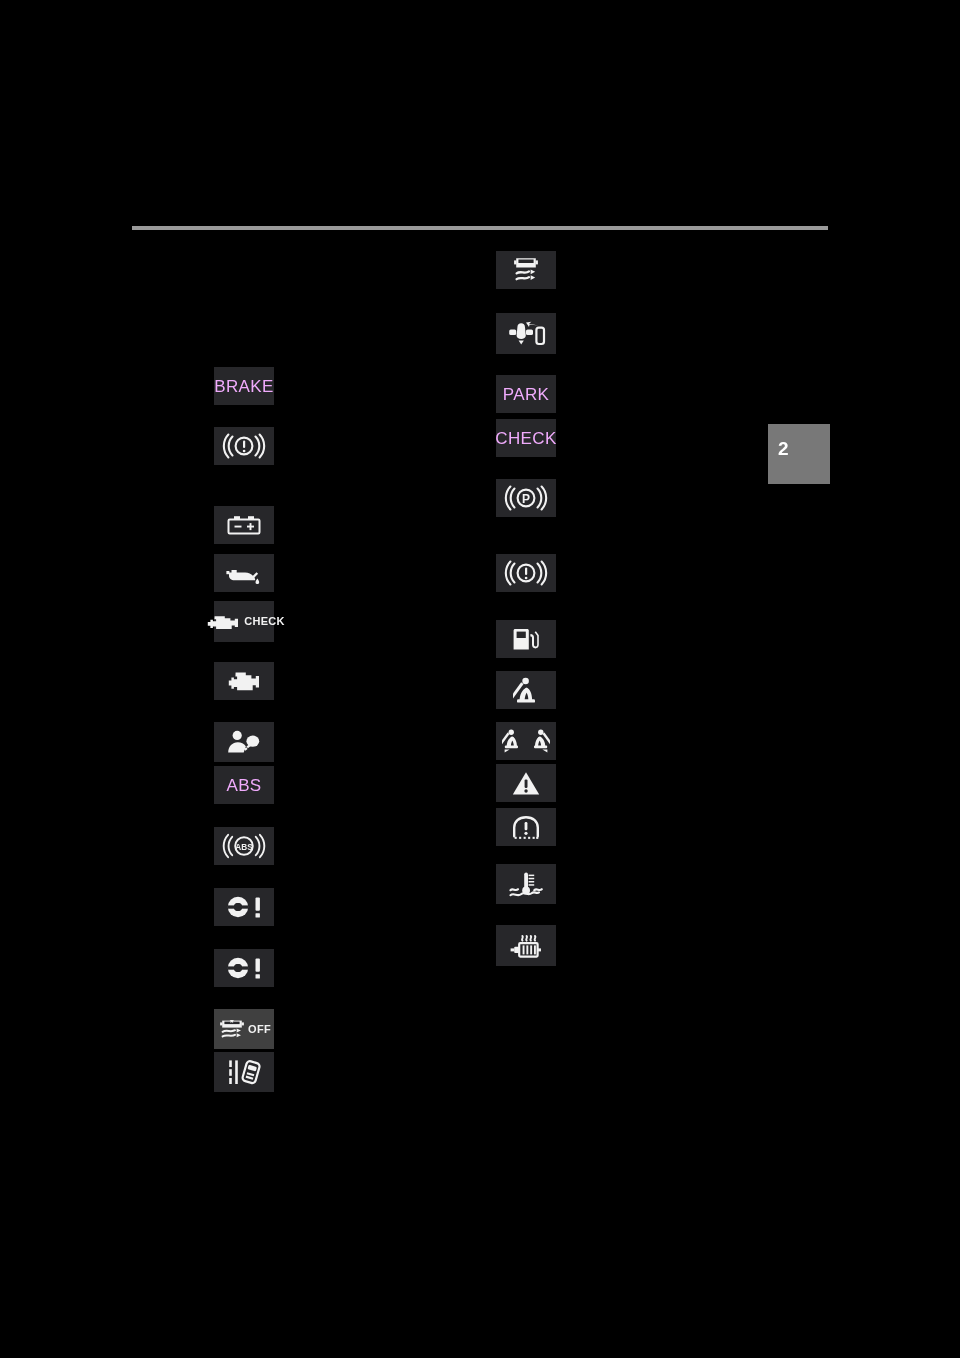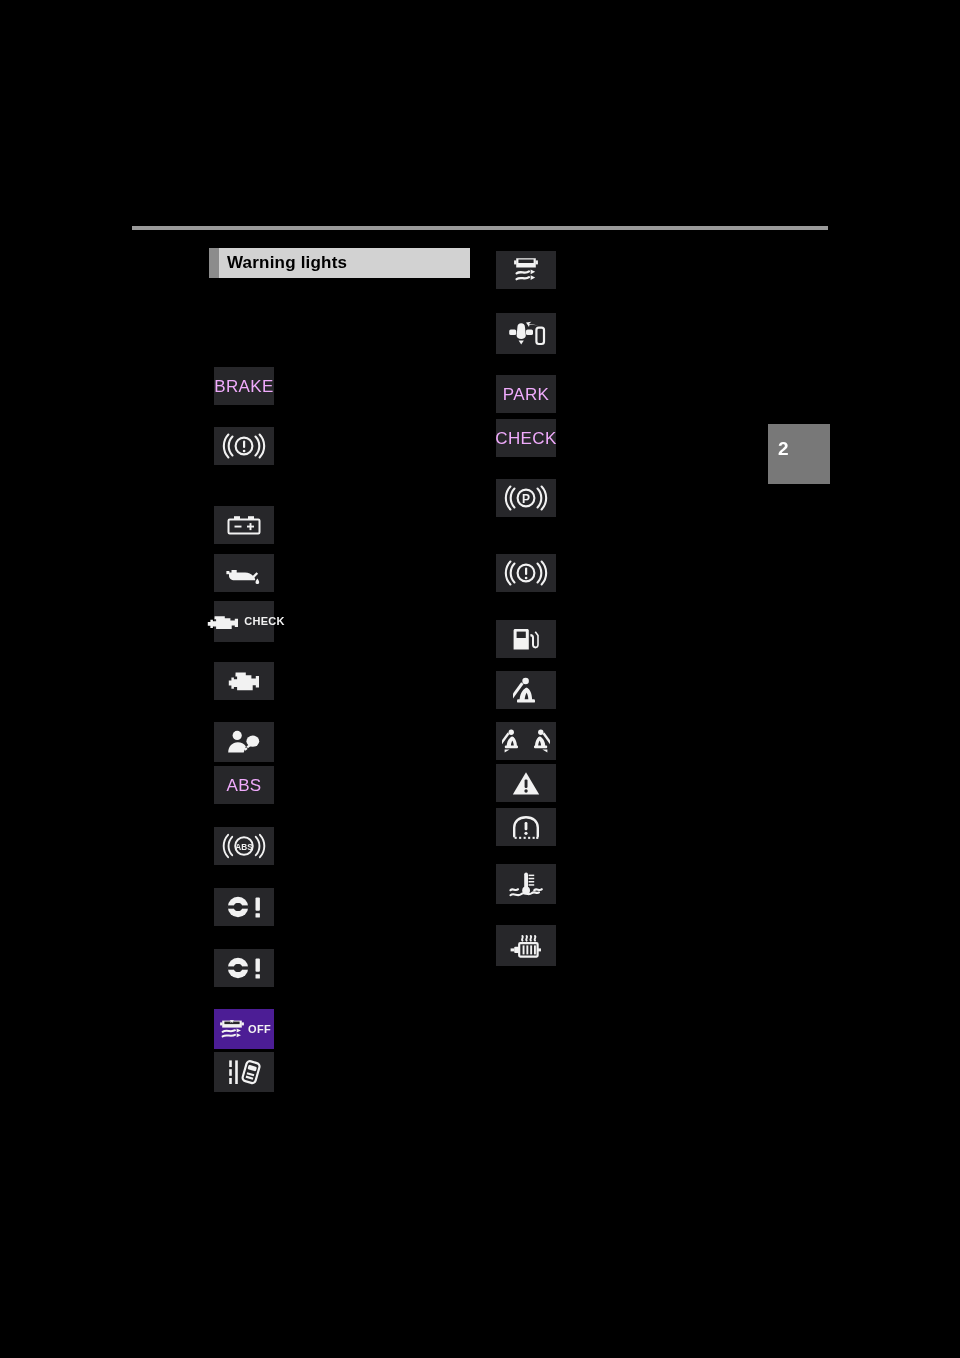--- a/index.html
+++ b/index.html
@@ -130,24 +130,20 @@
     gap: 14px;
   }
 </style>
 </head>
 <body>
 
 <div id="page">
 
   <div class="rule"></div>
 
-  <div class="section-header">
-    <div class="accent"></div>
-    <div class="title">Warning lights</div>
-  </div>
 
   <div class="page-tab">
     <div class="num">2</div>
   </div>
 
   <div id="tiles-root">
       <div class="tile" style="left: 214px; top: 367px; width: 60px; height: 38px; background: rgb(39, 39, 42);">
         <div class="txt">BRAKE</div>
       </div>
       <div class="tile" style="left: 214px; top: 427px; width: 60px; height: 38px; background: rgb(39, 39, 42);">
@@ -250,21 +246,21 @@
           <svg width="40" height="24" viewBox="0 0 40 24">
             <circle cx="14" cy="12" r="10.2" fill="#f2f2f2"></circle>
             <circle cx="14" cy="12" r="4" fill="#27272a"></circle>
             <rect x="3.5" y="10.4" width="21" height="3.3" fill="#27272a"></rect>
             <circle cx="14" cy="12" r="4" fill="#27272a"></circle>
             <rect x="31.5" y="2.4" width="4.4" height="13.4" rx="1" fill="#f2f2f2"></rect>
             <rect x="31.5" y="18.2" width="4.4" height="4.4" rx="0.6" fill="#f2f2f2"></rect>
           </svg>
         </span>
       </div>
-      <div class="tile" style="left: 214px; top: 1009px; width: 60px; height: 40px; background: #4c1d95;">
+      <div class="tile" style="left: 214px; top: 1009px; width: 60px; height: 40px; background: #404040;">
         <div class="stack">
           <span>
             <svg width="30" height="19" viewBox="0 0 30 19">
               <path d="M5.2 0.6 h19.6 v7 h-19.6 z" fill="#f2f2f2"></path>
               <path d="M7.4 1.6 h15.2 v2.5 h-15.2 z" fill="#27272a"></path>
               <rect x="3.1" y="2.4" width="2.4" height="3" fill="#f2f2f2"></rect>
               <rect x="24.5" y="2.4" width="2.4" height="3" fill="#f2f2f2"></rect>
               <g fill="none" stroke="#f2f2f2" stroke-width="2" stroke-linecap="round">
                 <path d="M5.6 11.8 c4 -2.6 8.4 1 12.4 -1.6 "></path>
                 <path d="M5.6 16.4 c4 -2.6 8.4 1 12.4 -1.6 "></path>

